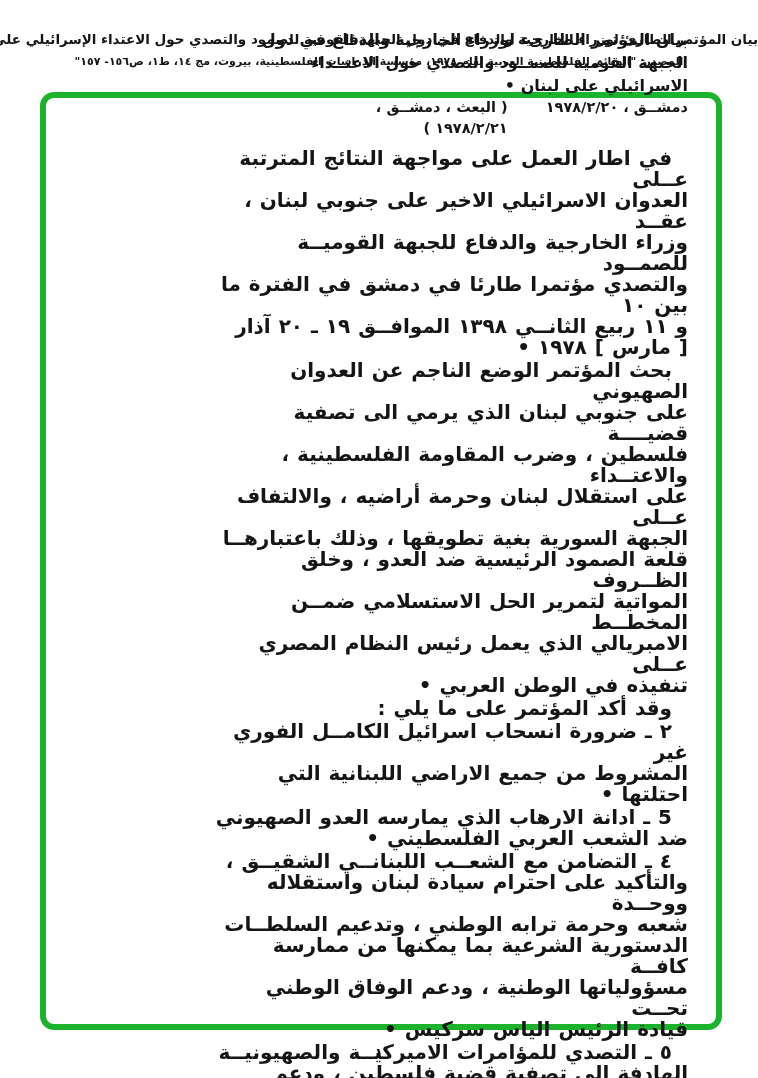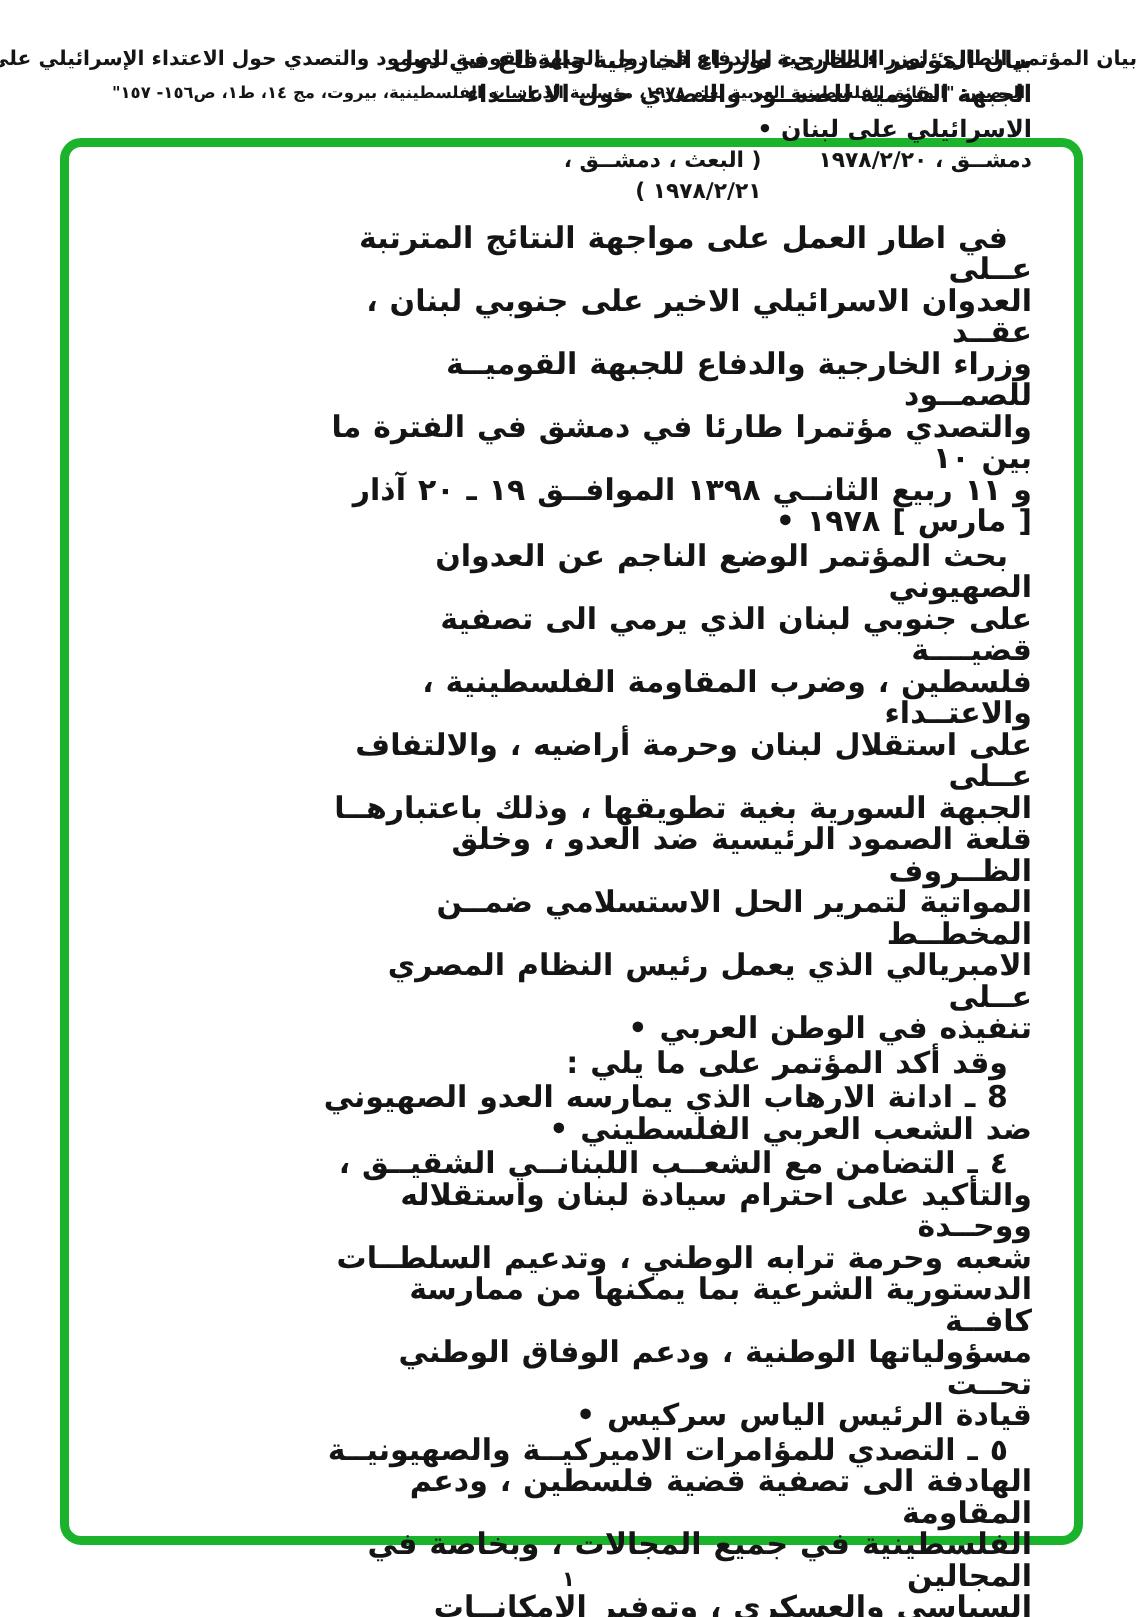--- a/index.html
+++ b/index.html
@@ -93,21 +93,23 @@
   <div class="para">بحث المؤتمر الوضع الناجم عن العدوان الصهيوني
 على جنوبي لبنان الذي يرمي الى تصفية قضيــــة
 فلسطين ، وضرب المقاومة الفلسطينية ، والاعتــداء
 على استقلال لبنان وحرمة أراضيه ، والالتفاف عــلى
 الجبهة السورية بغية تطويقها ، وذلك باعتبارهــا
 قلعة الصمود الرئيسية ضد العدو ، وخلق الظــروف
 المواتية لتمرير الحل الاستسلامي ضمــن المخطــط
 الامبريالي الذي يعمل رئيس النظام المصري عــلى
 تنفيذه في الوطن العربي •</div>
   <div class="para">وقد أكد المؤتمر على ما يلي :</div>
-  <div class="para">8 ـ ادانة الارهاب الذي يمارسه العدو الصهيوني
+  <div class="para">٢ ـ ضرورة انسحاب اسرائيل الكامــل الفوري غير
+المشروط من جميع الاراضي اللبنانية التي احتلتها •</div>
+  <div class="para">5 ـ ادانة الارهاب الذي يمارسه العدو الصهيوني
 ضد الشعب العربي الفلسطيني •</div>
   <div class="para">٤ ـ التضامن مع الشعــب اللبنانــي الشقيــق ،
 والتأكيد على احترام سيادة لبنان واستقلاله ووحــدة
 شعبه وحرمة ترابه الوطني ، وتدعيم السلطــات
 الدستورية الشرعية بما يمكنها من ممارسة كافــة
 مسؤولياتها الوطنية ، ودعم الوفاق الوطني تحــت
 قيادة الرئيس الياس سركيس •</div>
   <div class="para">٥ ـ التصدي للمؤامرات الاميركيــة والصهيونيــة
 الهادفة الى تصفية قضية فلسطين ، ودعم المقاومة
 الفلسطينية في جميع المجالات ، وبخاصة في المجالين

